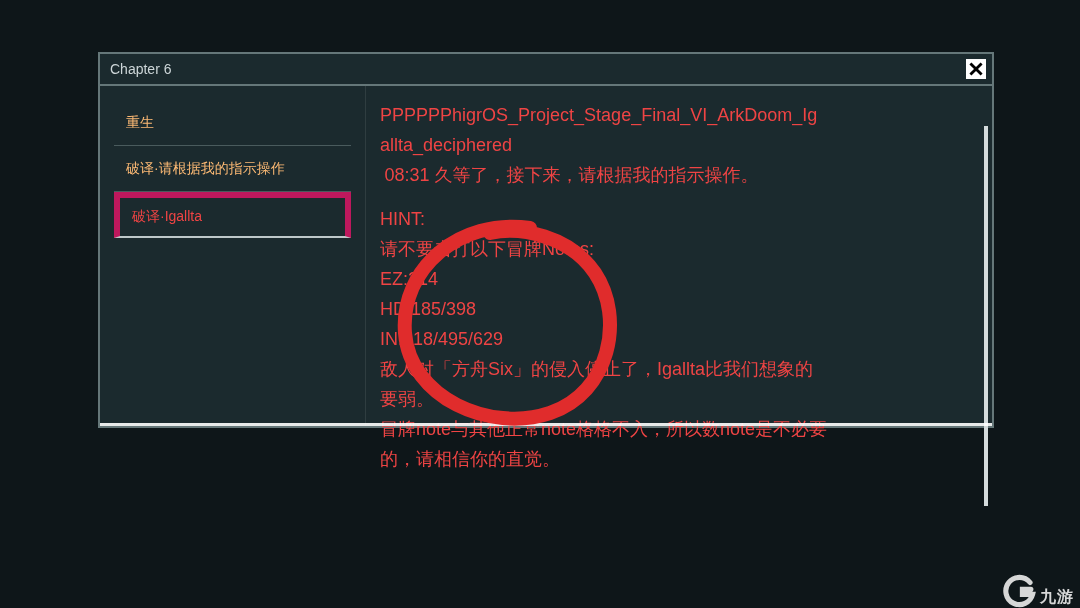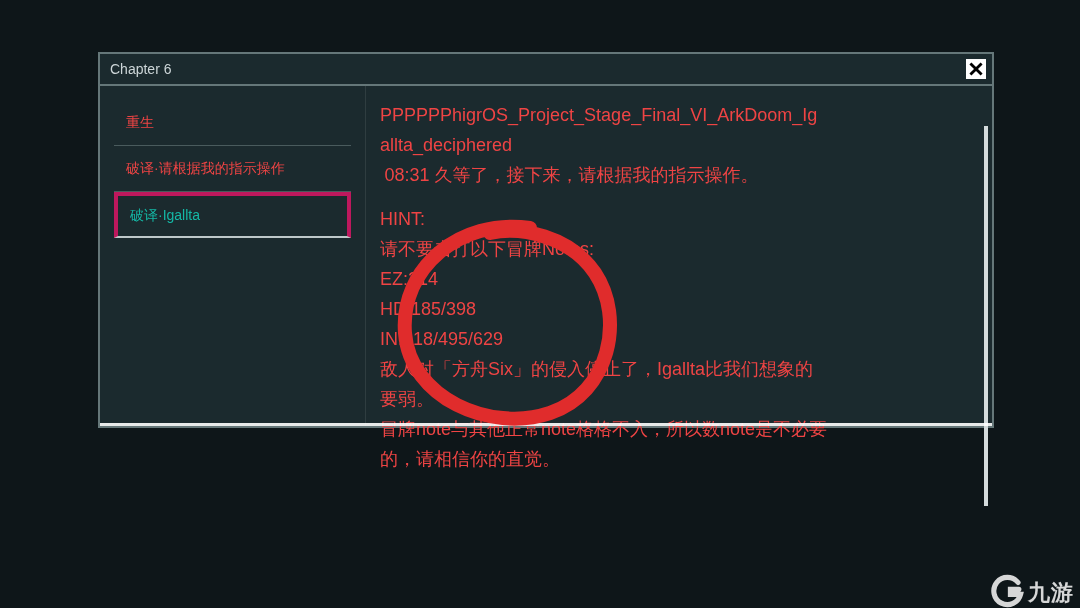--- a/index.html
+++ b/index.html
@@ -68,28 +68,28 @@
     box-sizing: border-box;
     border-right: 1px solid #2f3d40;
   }
   .sidebar .tab {
     box-sizing: border-box;
     height: 46px;
     display: flex;
     align-items: center;
     padding: 0 12px;
     font-size: 14px;
-    color: #ef4444;
+    color: #fdba74;
     border-bottom: 1px solid #4a5b5d;
     cursor: pointer;
   }
   .sidebar .tab.active {
-    border: 4px solid #be185d;
+    border: 6px solid #be185d;
     border-bottom: 2px solid #bec8c9;
-    color: #14b8a6;
+    color: #ef4444;
   }
   .sidebar .tab:first-child {
     border-top: 1px solid transparent;
   }
 
   
   .content {
     flex: 1;
     position: relative;
     padding: 14px 24px 14px 14px;
@@ -129,21 +129,21 @@
     align-items: flex-end;
     gap: 4px;
     opacity: 0.9;
   }
   .watermark .g-icon {
     width: 34px; height: 34px;
     display: flex; align-items: center; justify-content: center;
   }
   .watermark .txt {
     color: #ececec;
-    font-size: 22px;
+    font-size: 16px;
     font-weight: 700;
     letter-spacing: 1px;
   }
 
   
   .bottom-band {
     position: absolute;
     left: 0;
     right: 0;
     bottom: 0;

